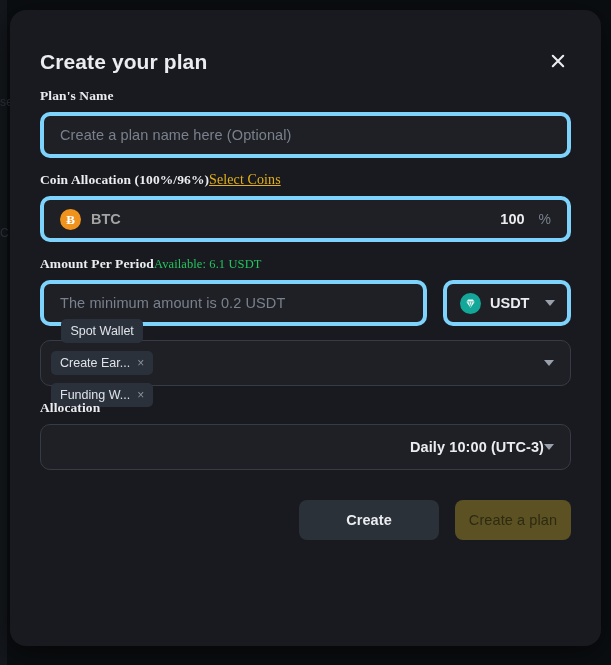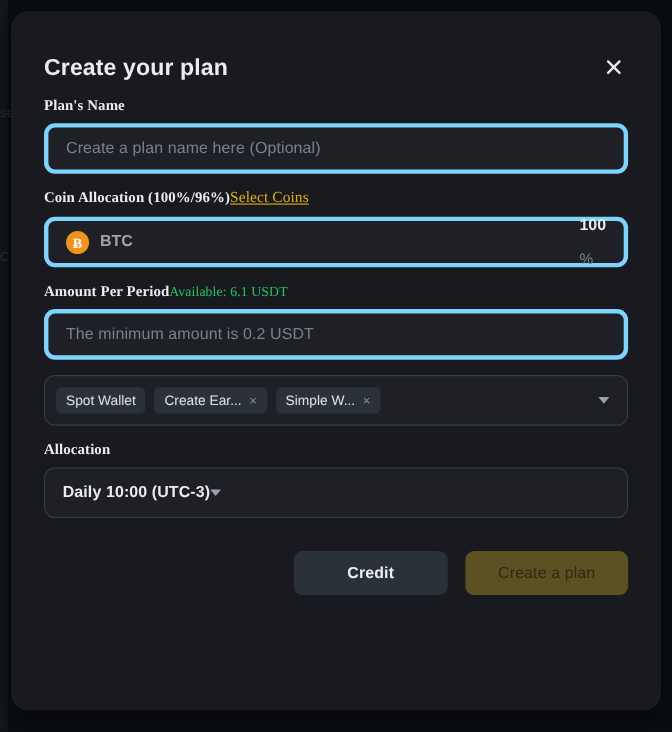--- a/index.html
+++ b/index.html
@@ -123,21 +123,21 @@
   }
 
   
   .coin-row { justify-content: space-between; }
   .coin-left { display: flex; align-items: center; gap: 10px; }
   .coin-name {
     font-size: 14.5px;
     font-weight: bold;
     color: #a3a3a3;
   }
-  .coin-right { display: flex; align-items: baseline; gap: 14px; flex-direction: column; }
+  .coin-right { display: flex; align-items: baseline; gap: 14px; }
   .coin-pct {
     font-size: 14.5px;
     font-weight: bold;
     color: #eaecef;
   }
   .coin-pct-sym {
     font-size: 14px;
     color: #7a818c;
   }
 
@@ -192,21 +192,21 @@
   .tags-box {
     height: 46px;
     background: #1e2026;
     border: 1px solid #363b45;
     border-radius: 10px;
     display: flex;
     align-items: center;
     justify-content: space-between;
     padding: 0 16px 0 10px;
   }
-  .tags { display: flex; align-items: center; gap: 8px; }
+  .tags { display: flex; align-items: center; gap: 8px; flex-direction: column; }
   .tag {
     display: flex;
     align-items: center;
     gap: 7px;
     background: #2b313b;
     border-radius: 5px;
     height: 24px;
     padding: 0 9px;
     font-size: 12.5px;
     color: #dfe3e9;
@@ -221,21 +221,21 @@
   }
 
   
   .select-box {
     height: 46px;
     background: #1e2026;
     border: 1px solid #363b45;
     border-radius: 10px;
     display: flex;
     align-items: center;
-    justify-content: flex-start;
+    justify-content: flex-end;
     padding: 0 16px;
     cursor: pointer;
   }
   .select-value {
     font-size: 14.5px;
     font-weight: bold;
     color: #eaecef;
     letter-spacing: .1px;
   }
 
@@ -255,21 +255,21 @@
     font-family: "Liberation Sans", sans-serif;
     cursor: pointer;
     letter-spacing: .1px;
   }
   .btn-cancel {
     width: 140px;
     background: #2b3139;
     color: #eaecef;
   }
   .btn-primary-disabled {
-    width: 148px;
+    width: 116px;
     background: #5b5122;
     color: #2e2a12;
     cursor: default;
     font-weight: normal;
   }
 </style>
 </head>
 <body>
 
 <div id="page-backdrop">
@@ -318,51 +318,63 @@
   </div>
 
   <div class="field">
     <div class="field-head">
       <div class="field-label">Amount Per Period</div>
       <div class="muted-note">Available: 6.1 USDT</div>
     </div>
     <div class="amount-row">
       <div class="input-box amount-input">
         <span class="ph">The minimum amount is 0.2 USDT</span>
+      </div>
+      <div class="input-box coin-select">
+        <div class="coin-select-left">
+          <span class="icon-circle icon-usdt">
+            <svg width="13" height="13" viewBox="0 0 16 16" aria-hidden="true">
+              <path d="M3 6 L5 3 H11 L13 6 L8 13.2 Z" fill="#ffffff"></path>
+              <path d="M3.3 6 H12.7 M6.3 6 L8 12.2 L9.7 6" stroke="#13a799" stroke-width="0.9" fill="none"></path>
+            </svg>
+          </span>
+          <span class="coin-select-label">USDT</span>
+        </div>
+        <span class="caret"></span>
       </div>
     </div>
   </div>
 
   <div class="field">
     <div class="tags-box">
       <div class="tags">
         <div class="tag">
           <span>Spot Wallet</span>
         </div>
         <div class="tag">
           <span>Create Ear...</span>
           <span class="tag-x">×</span>
         </div>
         <div class="tag">
-          <span>Simple W...</span>
+          <span>Funding W...</span>
           <span class="tag-x">×</span>
         </div>
       </div>
       <span class="caret"></span>
     </div>
   </div>
 
   <div class="field">
     <div class="field-head">
       <div class="field-label">Allocation</div>
     </div>
     <div class="select-box">
       <span class="select-value">Daily 10:00 (UTC-3)</span>
       <span class="caret"></span>
     </div>
   </div>
 
   <div class="footer">
-    <button class="btn btn-cancel">Credit</button>
+    <button class="btn btn-cancel">Create</button>
     <button class="btn btn-primary-disabled" disabled="">Create a plan</button>
   </div>
 
 </div>
 
 </body></html>

